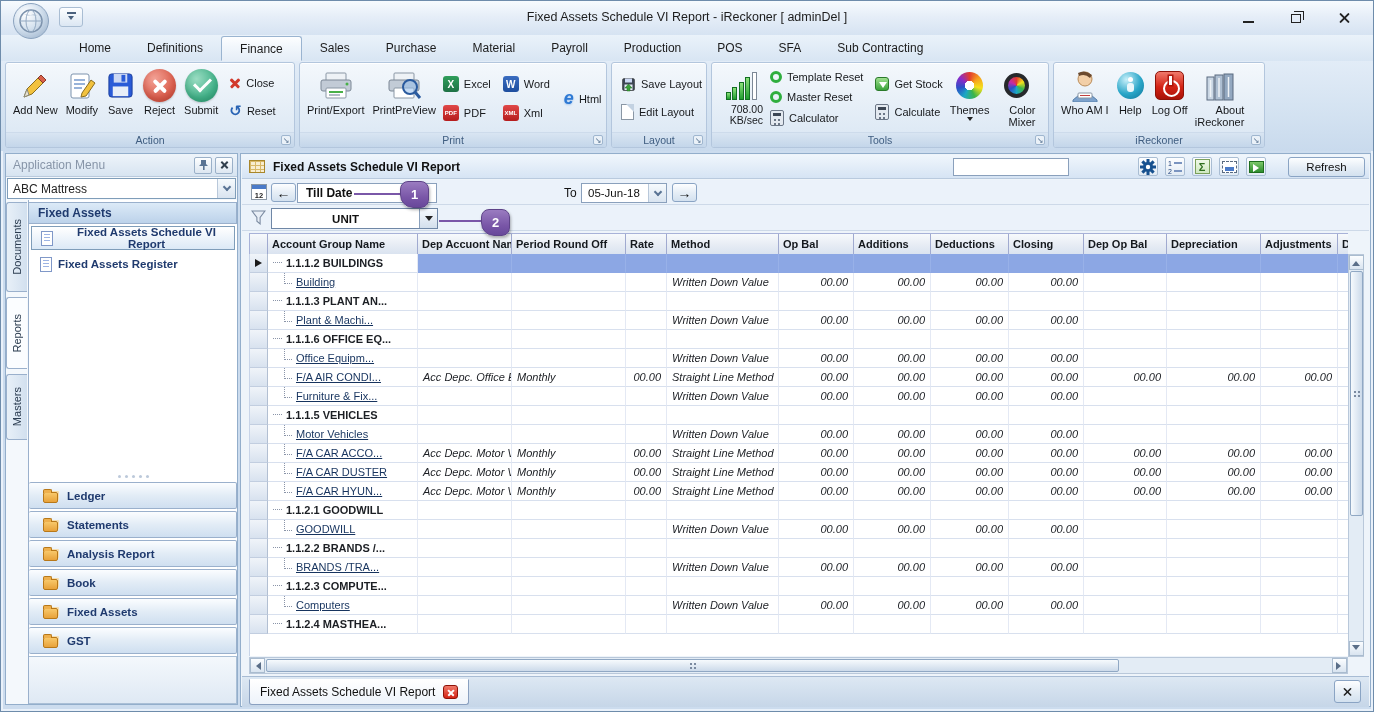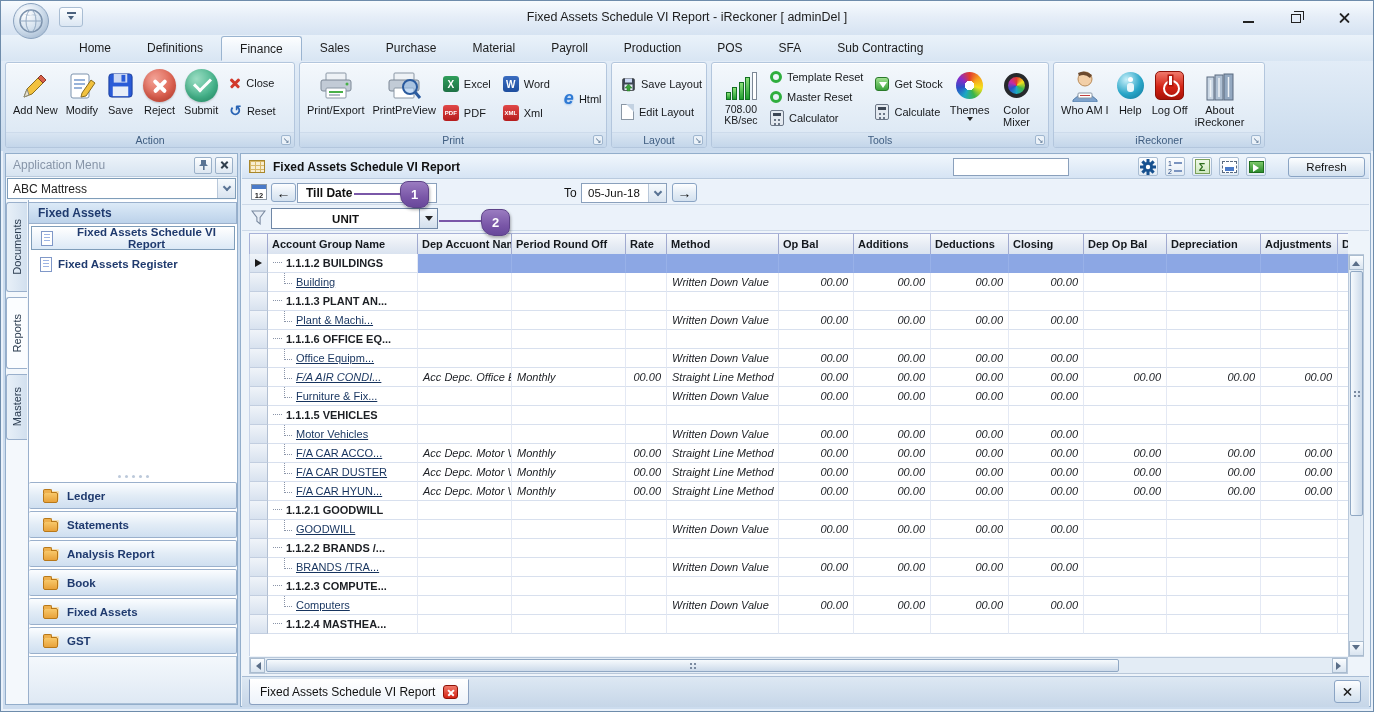--- a/index.html
+++ b/index.html
@@ -43,21 +43,21 @@
     background:linear-gradient(#f4f8fc,#e5eef7 55%,#d9e6f3);box-shadow:inset 0 1px 0 #fff;
     display:flex;flex-direction:column;flex:none;}
   .rg-body{flex:1;display:flex;align-items:stretch;padding:2px 3px 0;}
   .rg-caption{height:15px;position:relative;display:flex;align-items:center;justify-content:center;
     font-size:10.5px;color:#3f5d80;background:linear-gradient(#d9e5f2,#c4d6ea);
     border-top:1px solid #cddbeb;border-radius:0 0 2px 2px;}
   .rg-launcher{position:absolute;right:3px;bottom:2px;width:10px;height:10px;line-height:9px;text-align:center;
     font-size:8px;color:#55708f;border:1px solid #9fb6cf;border-radius:2px;background:#eaf1f8;}
   .rg-launcher::before{content:"\2198";}
   .bigbtn{display:flex;flex-direction:column;align-items:center;justify-content:flex-start;
-    padding:2px 4px 0;font-size:11px;color:#17191c;text-align:center;line-height:12px;border-radius:3px;}
+    padding:2px 4px 0;font-size:11px;color:#17191c;text-align:right;line-height:12px;border-radius:3px;}
   .bigbtn .bi{height:37px;display:flex;align-items:center;justify-content:center;}
   .smallbtn{display:flex;align-items:center;gap:5px;font-size:11px;color:#17191c;padding:1px 3px;white-space:nowrap;}
   .vcol{display:flex;flex-direction:column;justify-content:space-evenly;}
 
   
   .circle33{width:33px;height:33px;border-radius:50%;position:relative;flex:none;}
   .c-red{background:radial-gradient(circle at 35% 30%,#f2a195,#dd6352 60%,#c94f3e);box-shadow:inset 0 -4px 6px rgba(120,20,10,.25),0 1px 2px rgba(0,0,0,.2);}
   .c-green{background:radial-gradient(circle at 35% 30%,#9adcc2,#47b48c 60%,#2f9e77);box-shadow:inset 0 -4px 6px rgba(10,90,60,.25),0 1px 2px rgba(0,0,0,.2);}
   .wx::before,.wx::after{content:"";position:absolute;left:50%;top:50%;width:17px;height:3.5px;background:#fff;border-radius:2px;}
   .wx::before{transform:translate(-50%,-50%) rotate(45deg);} .wx::after{transform:translate(-50%,-50%) rotate(-45deg);}
@@ -816,21 +816,21 @@
           <div class="cell c7 val" style="width: 77px; text-align: right;">00.00</div>
           <div class="cell c8 val" style="width: 78px; text-align: right;">00.00</div>
           <div class="cell c9 val" style="width: 75px; text-align: right;">00.00</div>
           <div class="cell c10" style="width: 83px; text-align: right;"></div>
           <div class="cell c11" style="width: 94px; text-align: right;"></div>
           <div class="cell c12" style="width: 77px; text-align: right;"></div>
           <div class="cell c13" style="width: 13px;"></div>
         </div>
         <div class="grow">
           <div class="cell csel" style="width: 18px;"></div>
-          <div class="cell c1" style="width: 150px; font-style: italic;"><span class="telbow"></span><span class="lnk">F/A AIR CONDI...</span></div>
+          <div class="cell c1" style="width: 150px;"><span class="telbow"></span><span class="lnk">F/A AIR CONDI...</span></div>
           <div class="cell c2 val" style="width: 94px;">Acc Depc. Office Equi...</div>
           <div class="cell c3 val" style="width: 114px;">Monthly</div>
           <div class="cell c4 val" style="width: 41px; text-align: right;">00.00</div>
           <div class="cell c5 val" style="width: 112px;">Straight Line Method</div>
           <div class="cell c6 val" style="width: 75px; text-align: right;">00.00</div>
           <div class="cell c7 val" style="width: 77px; text-align: right;">00.00</div>
           <div class="cell c8 val" style="width: 78px; text-align: right;">00.00</div>
           <div class="cell c9 val" style="width: 75px; text-align: right;">00.00</div>
           <div class="cell c10 val" style="width: 83px; text-align: right;">00.00</div>
           <div class="cell c11 val" style="width: 94px; text-align: right;">00.00</div>

